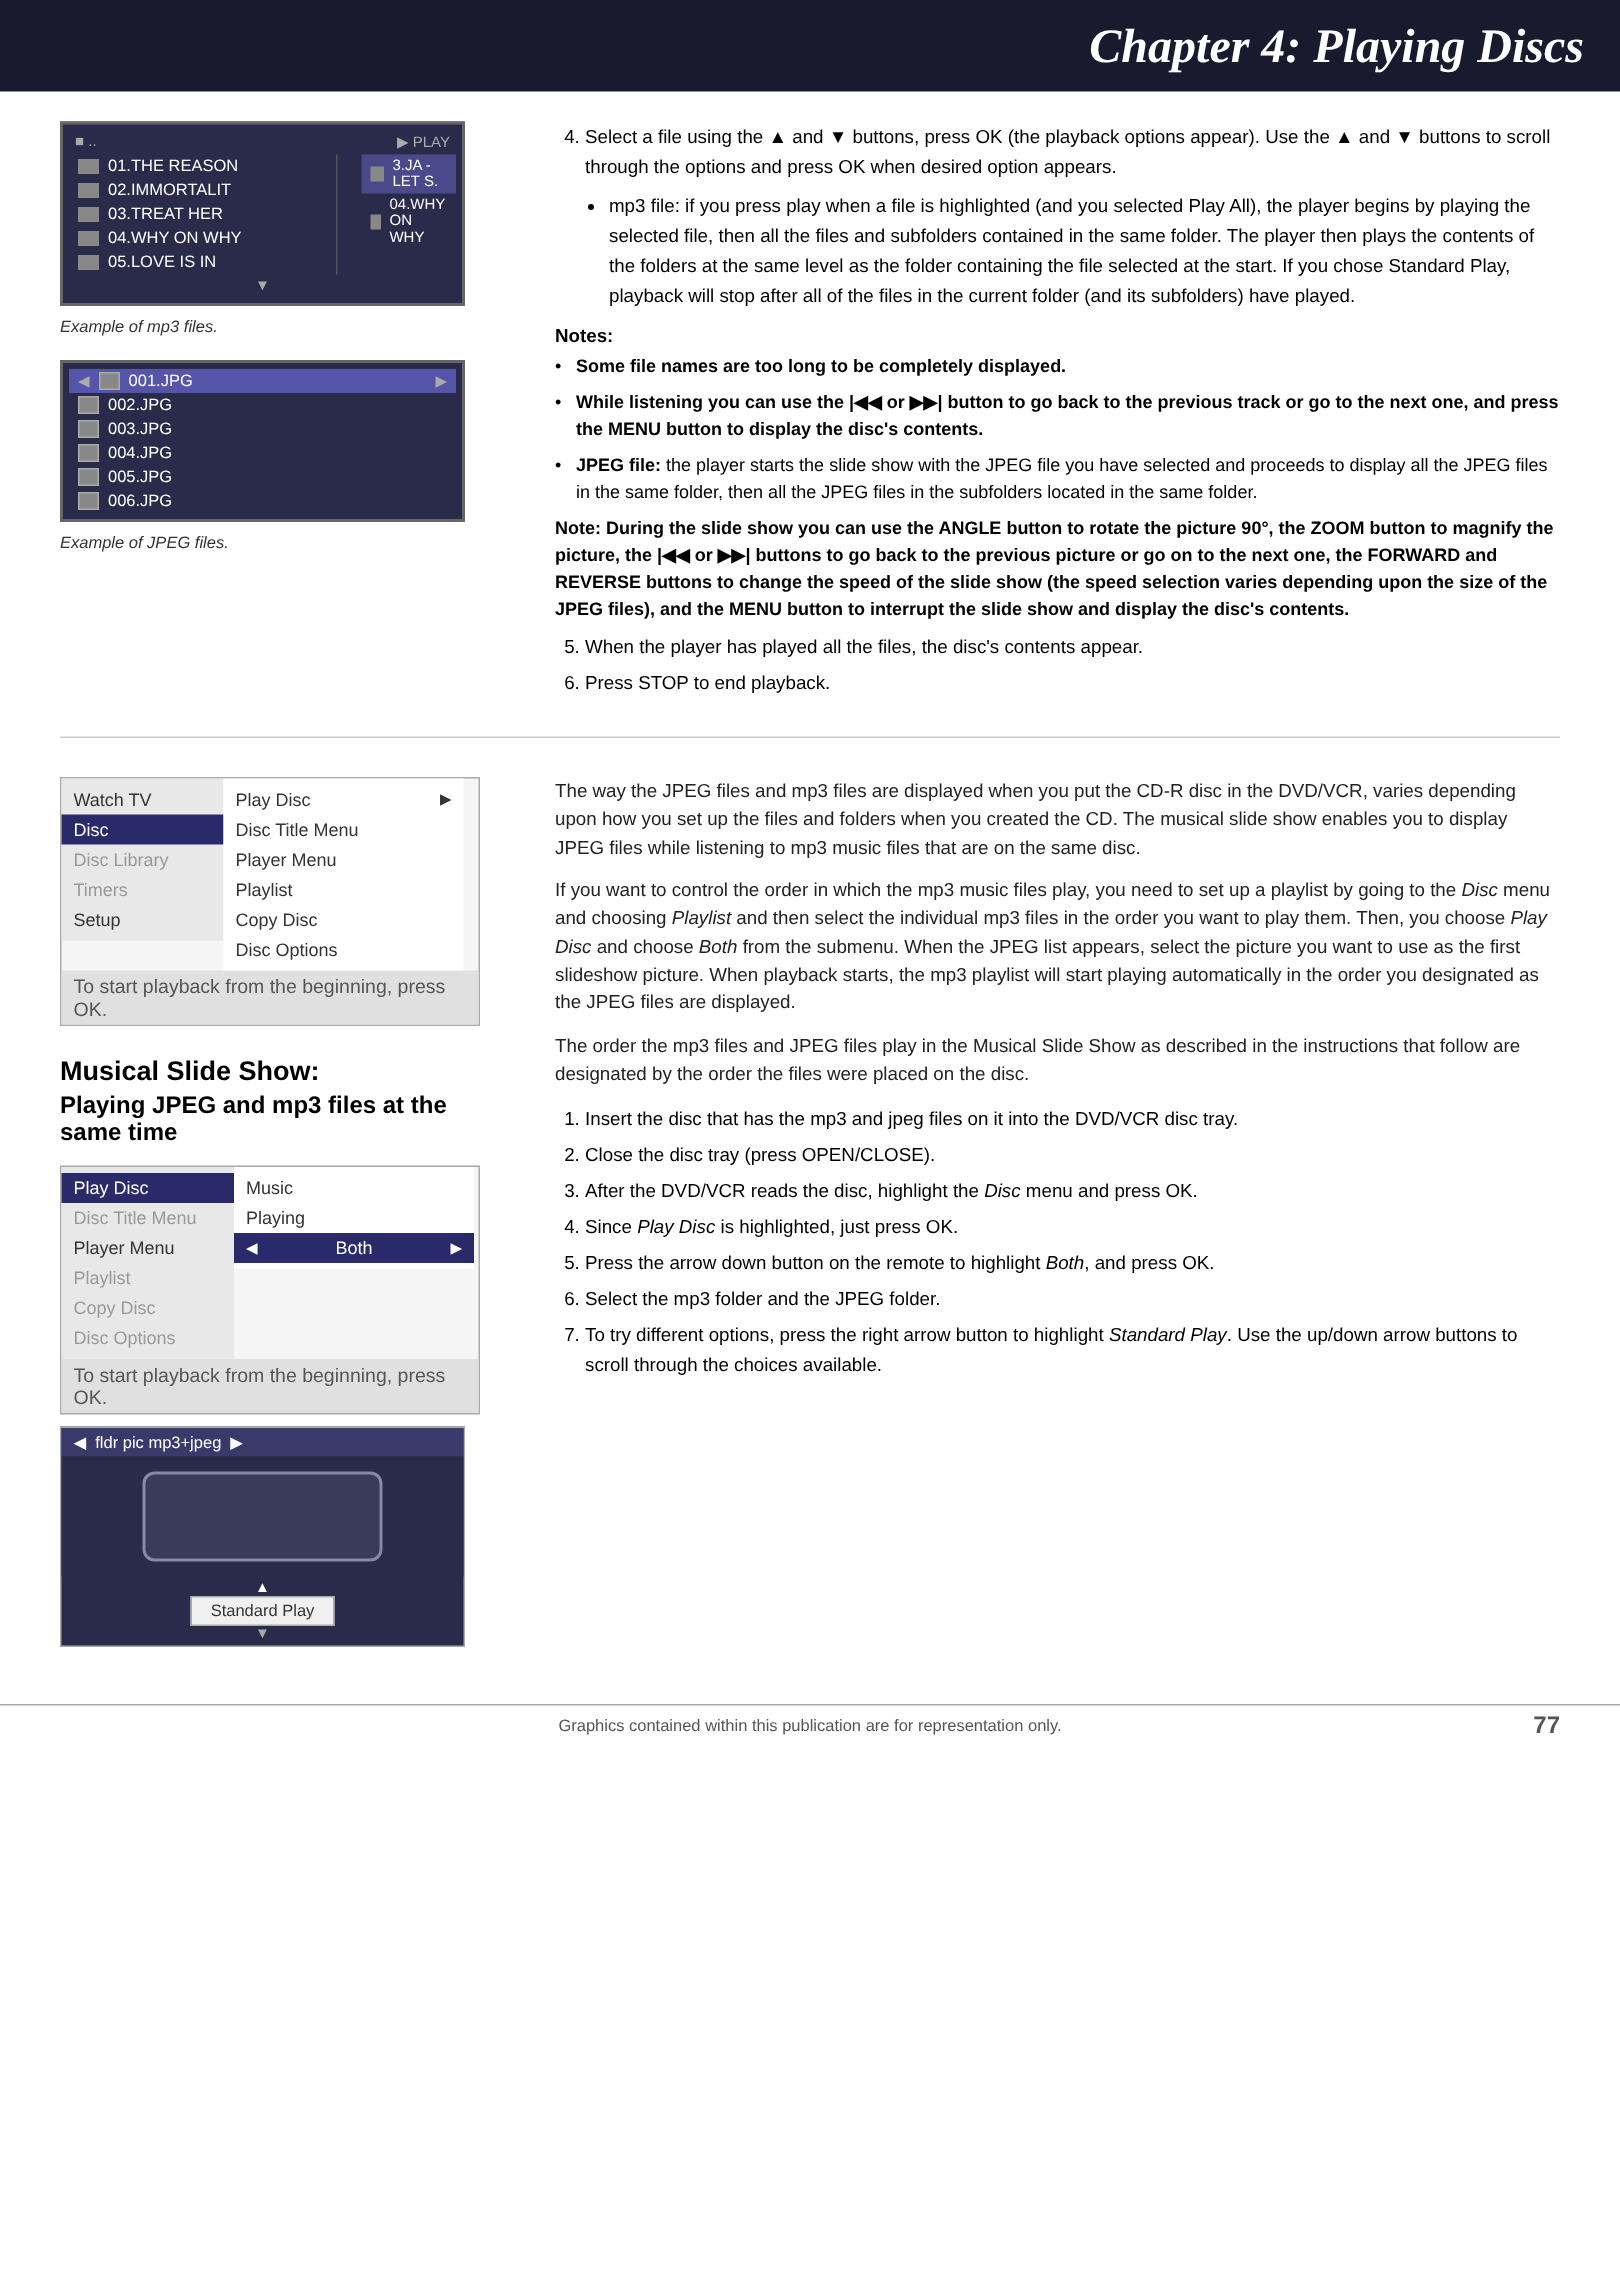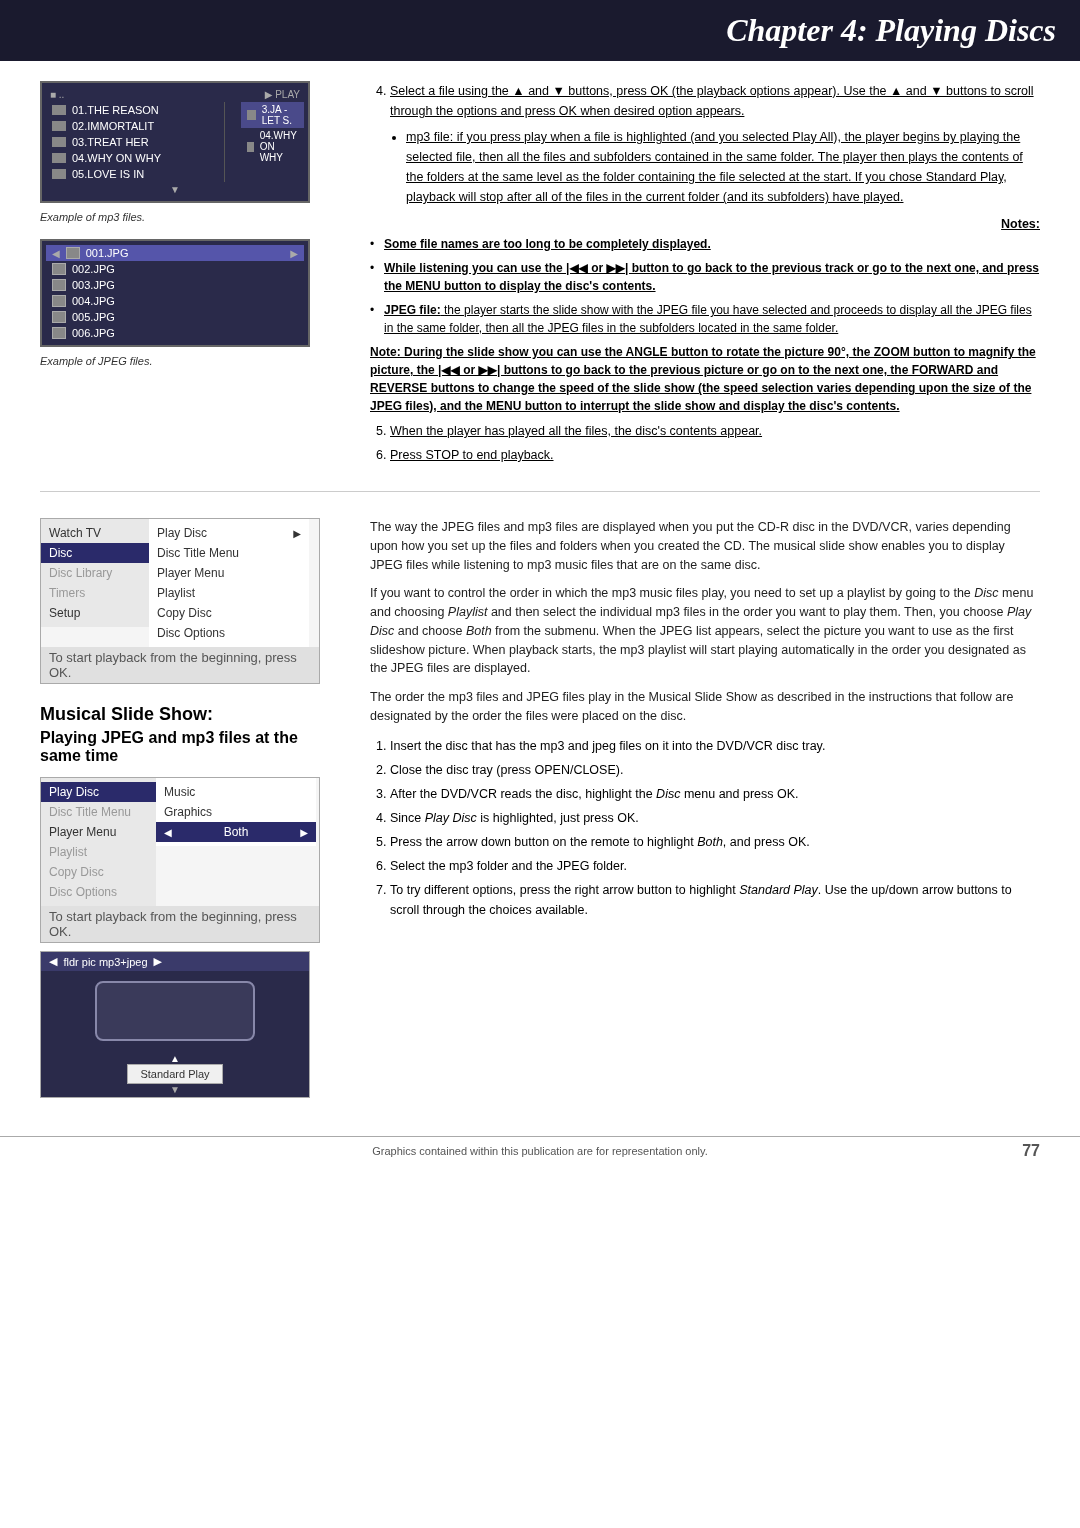--- a/index.html
+++ b/index.html
@@ -255,21 +255,20 @@
       font-size: 12.5px;
       line-height: 1.5;
       margin-bottom: 10px;
       color: #222;
     }
 
     .notes-label {
       font-weight: bold;
       font-size: 12.5px;
       margin-bottom: 4px;
-      text-align: right;
     }
     .note-item {
       font-size: 12px;
       line-height: 1.5;
       margin-bottom: 6px;
       padding-left: 14px;
       position: relative;
     }
     .note-item::before {
       content: '•';
@@ -431,21 +430,21 @@
       </div>
       <div class="jpeg-row">
         <span class="jpeg-icon"></span>
         <span>006.JPG</span>
       </div>
     </div>
     <div class="caption">Example of JPEG files.</div>
   </div>
 
   <div class="top-right">
-    <div style="padding-left:10px;text-decoration:underline;">
+    <div style="padding-left:10px;">
       <ol start="4" class="numbered-list">
         <li>
           <span>Select a file using the ▲ and ▼ buttons, press OK (the playback options appear). Use the ▲ and ▼ buttons to scroll through the options and press OK when desired option appears.</span>
           <ul style="list-style:disc; padding-left:16px; margin-top:6px;">
             <li>
               <span>mp3 file: if you press play when a file is highlighted (and you selected Play All), the player begins by playing the selected file, then all the files and subfolders contained in the same folder. The player then plays the contents of the folders at the same level as the folder containing the file selected at the start. If you chose Standard Play, playback will stop after all of the files in the current folder (and its subfolders) have played.</span>
             </li>
           </ul>
         </li>
       </ol>
@@ -508,21 +507,21 @@
       <div class="submenu-left">
         <div class="sub-item highlighted">Play Disc</div>
         <div class="sub-item dimmed">Disc Title Menu</div>
         <div class="sub-item">Player Menu</div>
         <div class="sub-item dimmed">Playlist</div>
         <div class="sub-item dimmed">Copy Disc</div>
         <div class="sub-item dimmed">Disc Options</div>
       </div>
       <div class="submenu-right">
         <div class="sub-item">Music</div>
-        <div class="sub-item">Graphics</div>
+        <div class="sub-item">Playing</div>
         <div class="sub-item highlighted">
           <span class="arrow-left">◀</span>
           <span>Both</span>
           <span class="arrow-right">▶</span>
         </div>
       </div>
       <div class="menu-footer">To start playback from the beginning, press OK.</div>
     </div>
 
     <div class="folder-screen">

